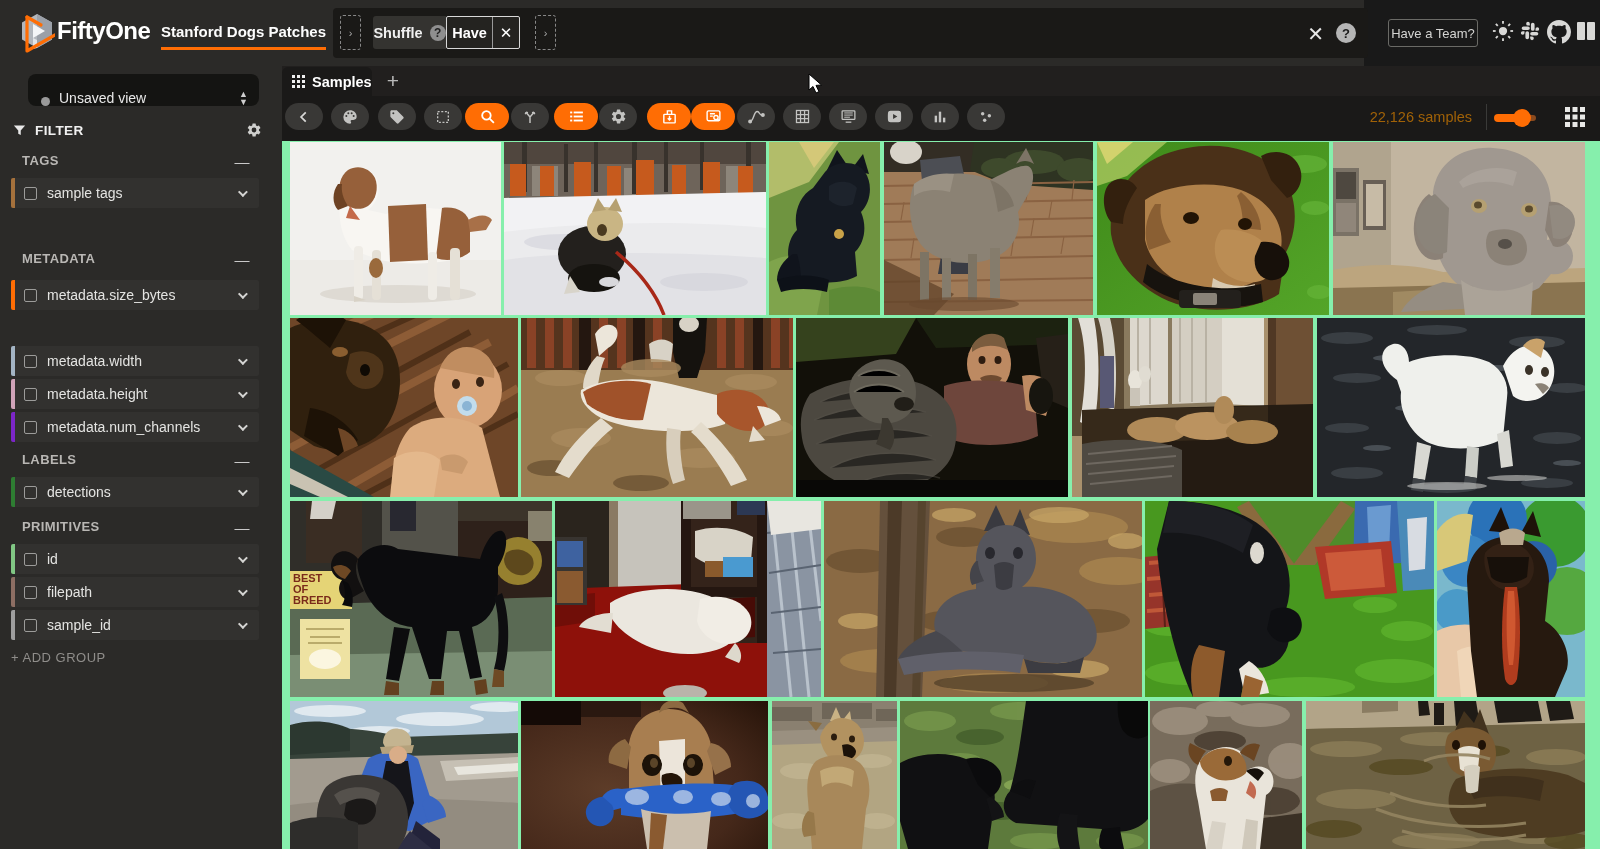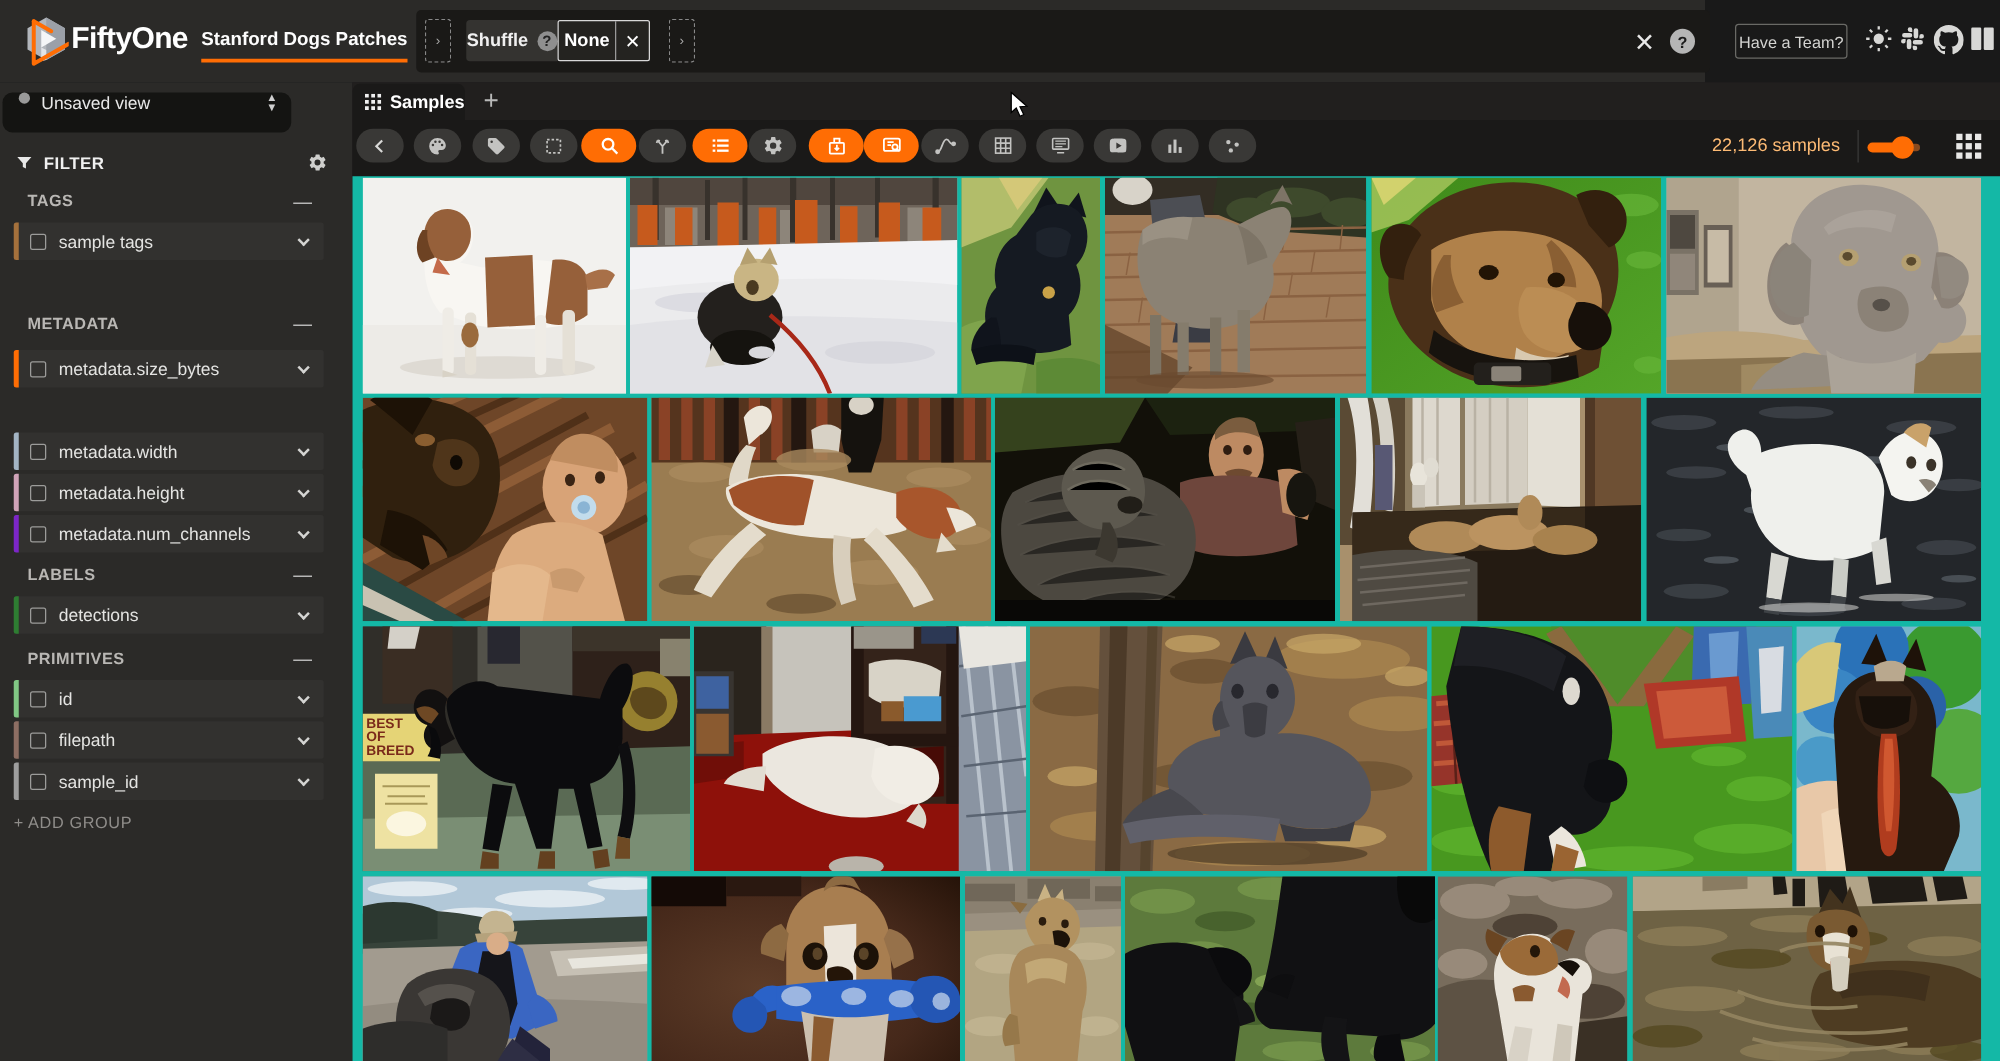--- a/index.html
+++ b/index.html
@@ -17,44 +17,44 @@
 .qmark { width:16px; height:16px; margin-left:7px; flex:none; border-radius:50%; background:#8f8f8f; color:#222; font-size:12px; font-weight:bold; display:flex; align-items:center; justify-content:center; }
 .chip-none { left:113px; width:74px; border:1px solid #d8d8d8; border-radius:2px; color:#fff; font-size:14.5px; background:#242320; }
 .chip-none .nv { flex:1; text-align:center; font-weight:bold; border-right:1px solid #999; height:100%; display:flex; align-items:center; justify-content:center; }
 .chip-none .nx { width:26px; text-align:center; font-size:15px; }
 .vb-close { position:absolute; right:44px; top:14px; color:#e8e8e8; font-size:20px; }
 .vb-help { position:absolute; right:12px; top:15px; width:20px; height:20px; border-radius:50%; background:#b5b5b5; color:#1a1a1a; font-weight:bold; font-size:13px; display:flex; align-items:center; justify-content:center; }
 .team { position:absolute; left:1388px; top:19px; width:90px; height:28px; border:1px solid #6a6a66; border-radius:3px; color:#d4d4d2; font-size:13px; display:flex; align-items:center; justify-content:center; }
 .hicon { position:absolute; top:20px; color:#d8d8d6; }
 
 .sidebar { position:absolute; left:0; top:66px; width:282px; height:783px; background:#2b2a28; }
-.unsaved { position:absolute; left:2px; top:8px; width:231px; height:32px; background:#141412; border-radius:8px; display:flex; align-items:flex-start; color:#e8e8e8; font-size:14px; }
+.unsaved { position:absolute; left:28px; top:8px; width:231px; height:32px; background:#141412; border-radius:8px; display:flex; align-items:flex-end; color:#e8e8e8; font-size:14px; }
 .unsaved .dot { width:9px; height:9px; border-radius:50%; background:#9a9a9a; margin:0 9px 0 13px; }
 .unsaved .ud { margin-left:auto; margin-right:11px; color:#cfcfcf; font-size:9px; line-height:8px; text-align:center; }
 .filterrow { position:absolute; left:12px; top:53px; width:250px; height:22px; display:flex; align-items:center; color:#f0f0f0; font-size:13.5px; font-weight:bold; letter-spacing:.4px; }
 .filterrow .gear { margin-left:auto; }
 .shead { position:absolute; left:22px; width:240px; height:18px; color:#b9b7b4; font-size:13px; font-weight:bold; letter-spacing:.4px; display:flex; }
 .shead .min { margin-left:auto; margin-right:12px; font-weight:normal; font-size:15px; color:#c9c9c9; }
 .frow { position:absolute; left:11px; width:248px; height:30px; background:#32312f; border-radius:2px; display:flex; align-items:center; color:#e4e4e2; font-size:14px; }
 .frow .bar { width:4px; height:30px; border-radius:2px 0 0 2px; margin-right:9px; }
 .frow .cb { width:13px; height:13px; border:1.5px solid #9c9c9a; border-radius:2px; margin-right:10px; }
 .frow .ch { margin-left:auto; margin-right:14px; width:7px; height:7px; border-right:2px solid #d4d4d2; border-bottom:2px solid #d4d4d2; transform:rotate(45deg) translateY(-2px); }
 .addgroup { position:absolute; left:11px; color:#8f8d8a; font-size:13px; letter-spacing:.5px; }
 
 .main { position:absolute; left:282px; top:66px; width:1318px; height:783px; background:#211f1e; }
 .tabrow { position:absolute; left:0; top:0; width:1318px; height:30px; background:#211f1e; }
 .tab { position:absolute; left:0; top:1px; width:90px; height:29px; background:#1a1918; border-radius:6px 6px 0 0; display:flex; align-items:center; color:#fff; font-size:14.5px; font-weight:bold; }
 .tabplus { position:absolute; left:96px; top:0; width:30px; height:29px; color:#b9b9b9; font-size:21px; display:flex; align-items:center; justify-content:center; }
 .toolrow { position:absolute; left:0; top:30px; width:1318px; height:45px; background:#1a1918; }
 .tbtn { position:absolute; top:7px; width:38px; height:27px; border-radius:14px; background:#393836; display:flex; align-items:center; justify-content:center; }
 .tbtn.on { background:#ff6d04; width:44px; }
-.samplecount { position:absolute; right:128px; top:13px; color:#fdba74; font-size:14.5px; }
+.samplecount { position:absolute; right:128px; top:13px; color:#a16207; font-size:14.5px; }
 .tooldiv { position:absolute; right:113px; top:8px; width:1px; height:26px; background:#3a3a38; }
 .gridico { position:absolute; right:13px; top:9px; }
-.gridarea { position:absolute; left:0; top:75px; width:1318px; height:708px; background:#14b8a6; }
+.gridarea { position:absolute; left:0; top:75px; width:1318px; height:708px; background:#86efac; }
 .tile { position:absolute; overflow:hidden; }
 .tile svg { display:block; }
 .cursor { position:absolute; left:808px; top:73px; z-index:50; }
 </style>
 </head>
 <body>
 <div id="app">
   <div class="topbar">
     <svg class="logo" width="44" height="46" viewBox="0 0 44 46">
 <path d="M26 5 L41 13.5 L41 30.5 L26 39 L11 30.5 L11 13.5 Z" fill="#b2b6bc"></path>
@@ -64,21 +64,21 @@
 <path d="M16 8 L16 42 L44 26" fill="none" stroke="#ff6d04" stroke-width="3.2" stroke-linejoin="round" stroke-linecap="round"></path>
 <path d="M44 26 L16 8" fill="none" stroke="#ff6d04" stroke-width="3.2" stroke-linecap="round" opacity="0"></path>
 <path d="M16 8 L30 16" fill="none" stroke="#ff6d04" stroke-width="3.2" stroke-linecap="round"></path>
 </svg>
     <div class="brand">FiftyOne</div>
     <div class="dstitle">Stanford Dogs Patches</div>
     <div class="viewbar">
       <div class="dashbtn" style="left:7px;">›</div>
       <div class="chip chip-shuffle">Shuffle <span class="qmark">?</span></div>
       <div class="chip chip-none">
-          <span class="nv">None</span>
+          <span class="nv">Have</span>
           <span class="nx">✕</span>
         </div>
       <div class="dashbtn" style="left:202px;">›</div>
       <div class="vb-close">✕</div>
       <div class="vb-help">?</div>
     </div>
     <div class="team">Have a Team?</div>
     <svg class="hicon" style="left:1492px;" width="22" height="22" viewBox="0 0 24 24" fill="#d8d8d6">
         <circle cx="12" cy="12" r="4.5"></circle>
         <g stroke="#d8d8d6" stroke-width="2">

